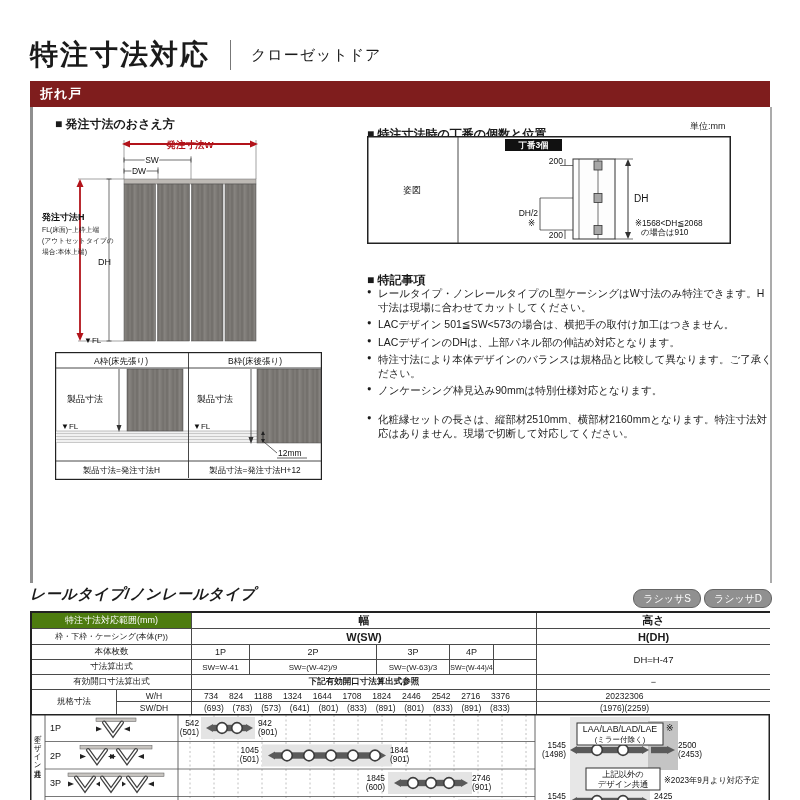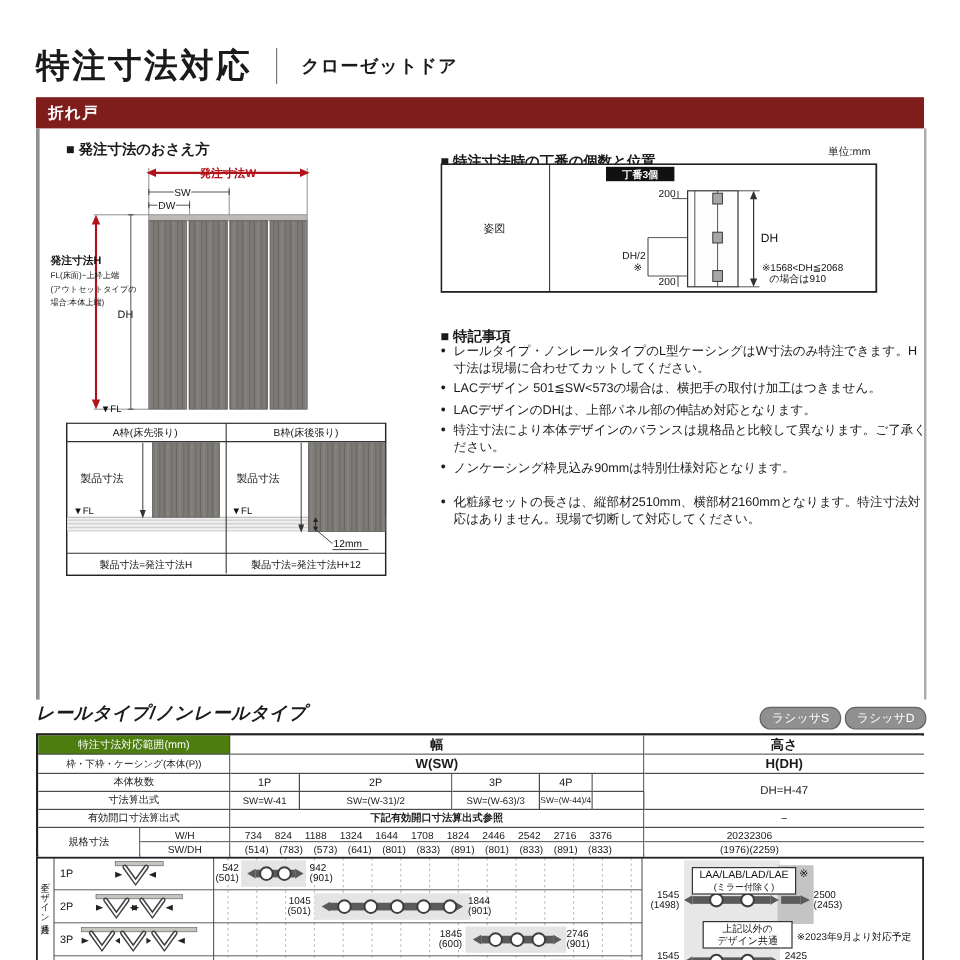--- a/index.html
+++ b/index.html
@@ -3,21 +3,21 @@
 <meta charset="utf-8">
 <style>
   html,body{margin:0;padding:0;}
   .page{position:relative;width:800px;height:800px;background:#fff;color:#1a1a1a;
         font-family:"Liberation Sans","DejaVu Sans",sans-serif;overflow:hidden;margin-top:26px;}
   .abs{position:absolute;}
   
   .hdr{position:absolute;left:30px;top:10px;display:flex;align-items:center;gap:20px;}
   .hdr h1{margin:0;font-size:28px;font-weight:900;letter-spacing:2px;}
   .hdr .divider{width:1px;height:30px;background:#777;}
-  .hdr .sub{font-size:15px;letter-spacing:1px;font-weight:700;}
+  .hdr .sub{font-size:15px;letter-spacing:1px;font-weight:400;}
   .section-bar{position:absolute;left:30px;top:55px;width:740px;height:26px;background:#7f1d1d;
         color:#fff;font-size:13px;font-weight:bold;display:flex;align-items:center;
         padding-left:10px;box-sizing:border-box;letter-spacing:1px;}
   .upper-frame{position:absolute;left:30px;top:81px;width:737px;height:476px;
         border-left:3px solid #8f8f8f;border-right:2px solid #ababab;}
   .h2l{position:absolute;font-size:12px;font-weight:bold;}
   .unit{position:absolute;left:690px;top:94px;font-size:9px;}
   
   .notes-list{position:absolute;left:367px;top:260px;width:406px;margin:0;padding:0;
         font-size:10.5px;line-height:1.35;}
@@ -217,21 +217,21 @@
     <div class="st-cell f85" style="grid-column:1/3;grid-row:3;">本体枚数</div>
     <div class="st-cell f9" style="grid-column:3;grid-row:3;">1P</div>
     <div class="st-cell f9" style="grid-column:4;grid-row:3;">2P</div>
     <div class="st-cell f9" style="grid-column:5;grid-row:3;">3P</div>
     <div class="st-cell f9" style="grid-column:6;grid-row:3;">4P</div>
     <div class="st-cell" style="grid-column:7;grid-row:3;"></div>
     <div class="st-cell f95 nr" style="grid-column:8;grid-row:3/5;">DH=H-47</div>
 
     <div class="st-cell f85" style="grid-column:1/3;grid-row:4;">寸法算出式</div>
     <div class="st-cell f8" style="grid-column:3;grid-row:4;">SW=W-41</div>
-    <div class="st-cell f8" style="grid-column:4;grid-row:4;">SW=(W-31)/2</div>
+    <div class="st-cell f8" style="grid-column:4;grid-row:4;">SW=(W-42)/9</div>
     <div class="st-cell f8" style="grid-column:5;grid-row:4;">SW=(W-63)/3</div>
     <div class="st-cell f8" style="grid-column:6;grid-row:4;font-size:7px;">SW=(W-44)/4</div>
     <div class="st-cell" style="grid-column:7;grid-row:4;"></div>
 
     <div class="st-cell f85" style="grid-column:1/3;grid-row:5;">有効開口寸法算出式</div>
     <div class="st-cell f85 bold" style="grid-column:3/8;grid-row:5;">下記有効開口寸法算出式参照</div>
     <div class="st-cell f9 nr" style="grid-column:8;grid-row:5;">−</div>
 
     <div class="st-cell f85 nb" style="grid-column:1;grid-row:6/8;">規格寸法</div>
     <div class="st-cell f85" style="grid-column:2;grid-row:6;">W/H</div>
@@ -247,21 +247,21 @@
         <span>2542</span>
         <span>2716</span>
         <span>3376</span>
     </div>
     <div class="st-cell hnums nr" style="grid-column:8;grid-row:6;">
       <span>2023</span>
         <span>2306</span>
     </div>
     <div class="st-cell f85 nb" style="grid-column:2;grid-row:7;">SW/DH</div>
     <div class="st-cell nums nb" style="grid-column:3/8;grid-row:7;">
-      <span>(514)</span>
+      <span>(693)</span>
         <span>(783)</span>
         <span>(573)</span>
         <span>(641)</span>
         <span>(801)</span>
         <span>(833)</span>
         <span>(891)</span>
         <span>(801)</span>
         <span>(833)</span>
         <span>(891)</span>
         <span>(833)</span>

